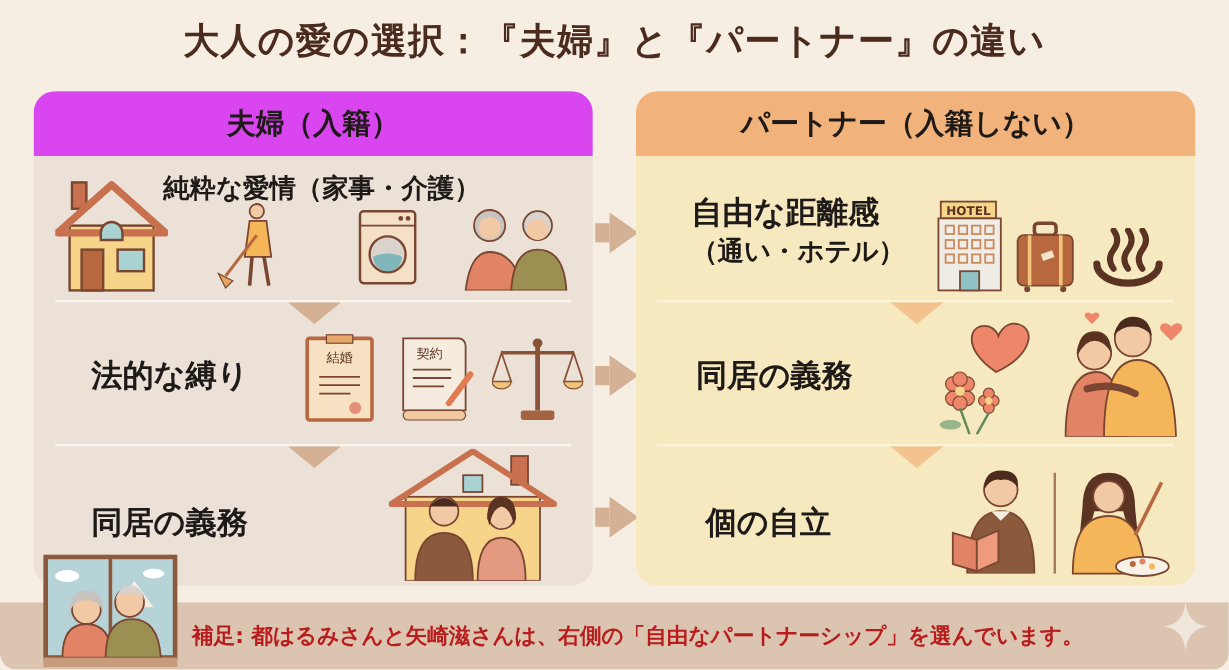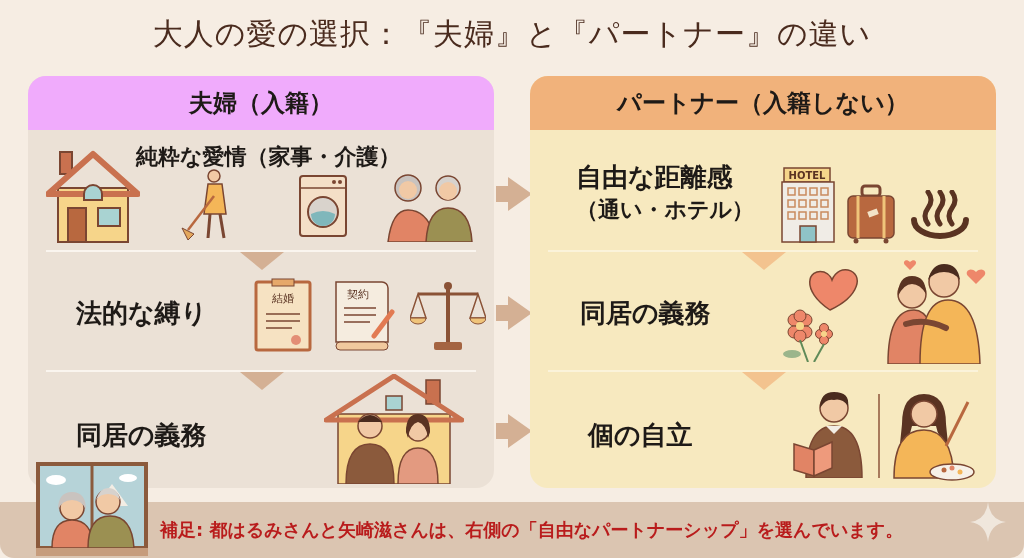--- a/index.html
+++ b/index.html
@@ -5,33 +5,33 @@
   * { box-sizing: border-box; margin: 0; padding: 0; }
   html, body { width: 1024px; height: 558px; overflow: hidden; }
   body {
     background: #f6ede3;
     font-family: "DejaVu Sans", "Liberation Sans", sans-serif;
     color: #1e1a17;
     position: relative;
   }
   .title {
     position: absolute; left: 0; top: 14px; width: 1024px;
-    text-align: center; font-size: 30px; font-weight: normal;
+    text-align: center; font-size: 30px; font-weight: bold;
     color: #4a2b1e; letter-spacing: 1px;
   }
   .panel {
     position: absolute; top: 76px; height: 412px; border-radius: 18px; overflow: hidden;
   }
   .panel.left { left: 28px; width: 466px; background: #ebe1d6; }
   .panel.right { left: 530px; width: 466px; background: #f7e9bf; }
   .panel-head {
     height: 54px; display: flex; align-items: center; justify-content: center;
     font-size: 24px; font-weight: bold; color: #1e1a17;
   }
-  .left .panel-head { background: #f0abfc; }
+  .left .panel-head { background: #d946ef; }
   .right .panel-head { background: #f1b27b; font-family: Liberation Serif, serif; }
   .row { position: absolute; left: 0; width: 466px; }
   .row-divider {
     position: absolute; left: 18px; right: 18px; height: 2px; background: #faf5ef;
   }
   .right .row-divider { background: #fbf3da; }
   .down-arrow {
     position: absolute; width: 0; height: 0;
     border-left: 22px solid transparent; border-right: 22px solid transparent;
     border-top: 18px solid #d4b094;

